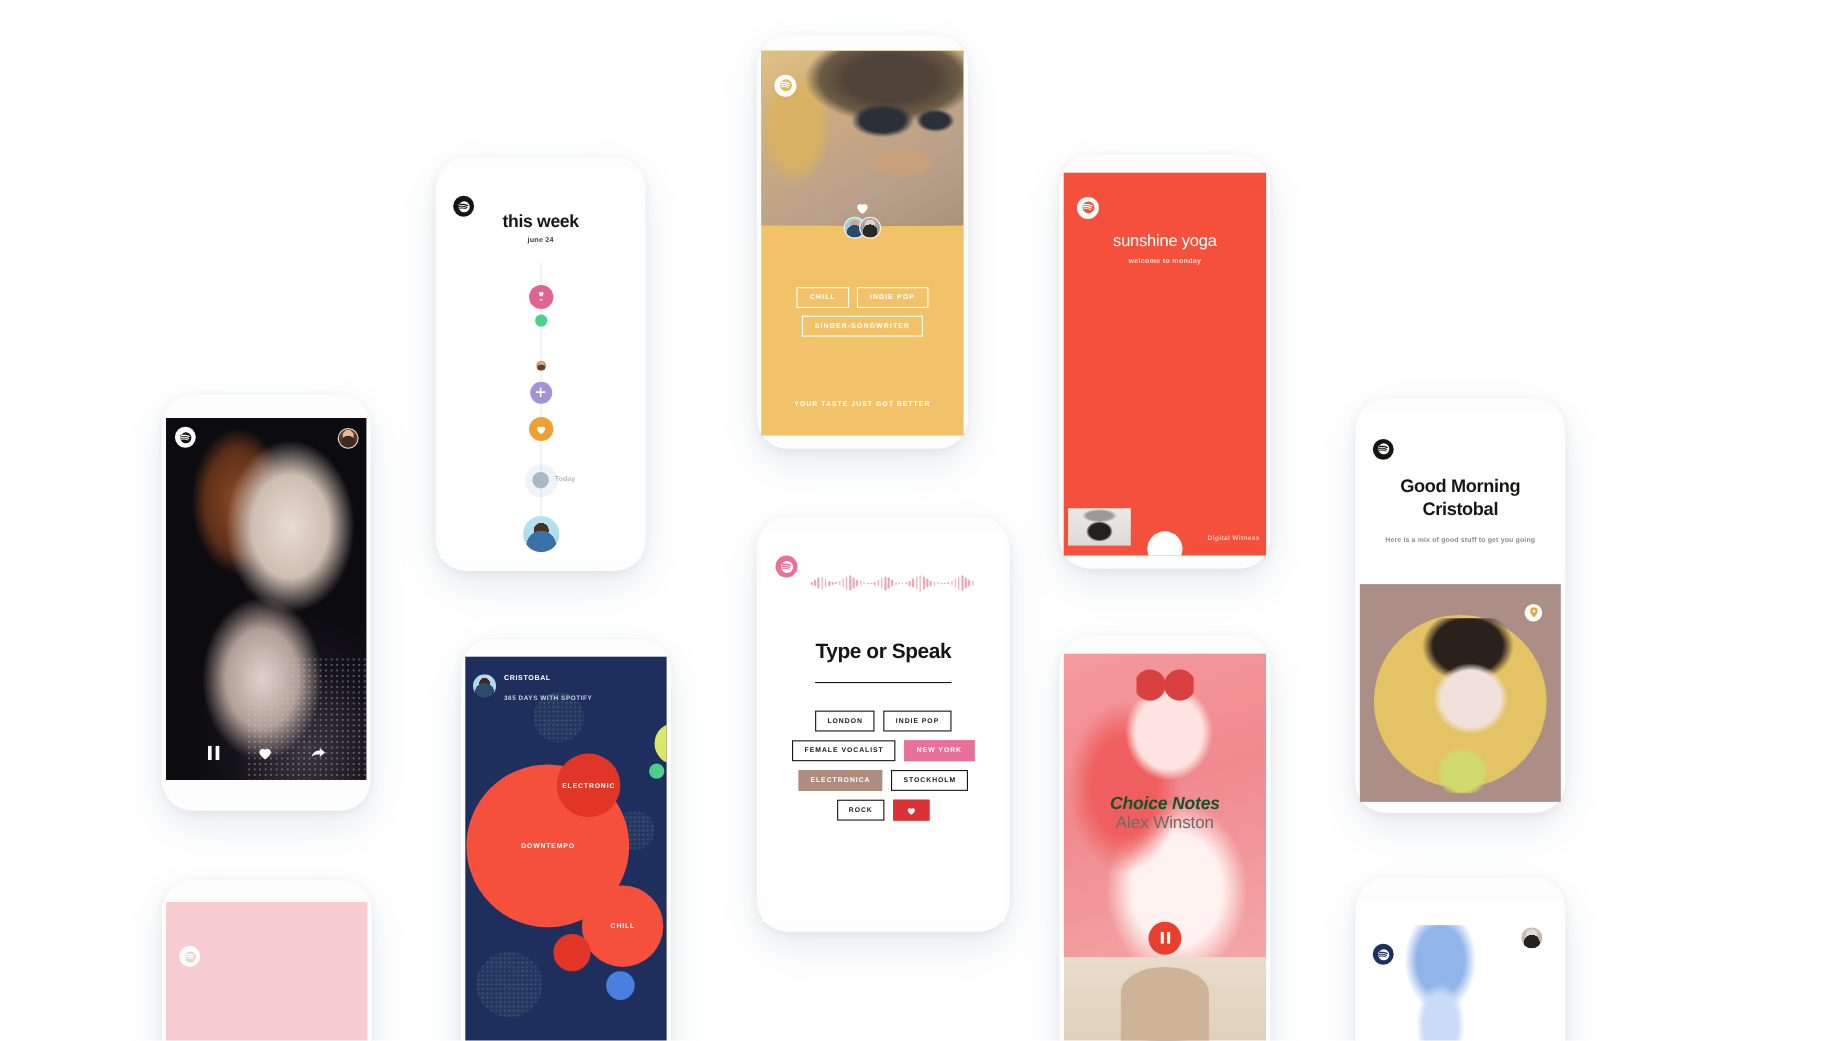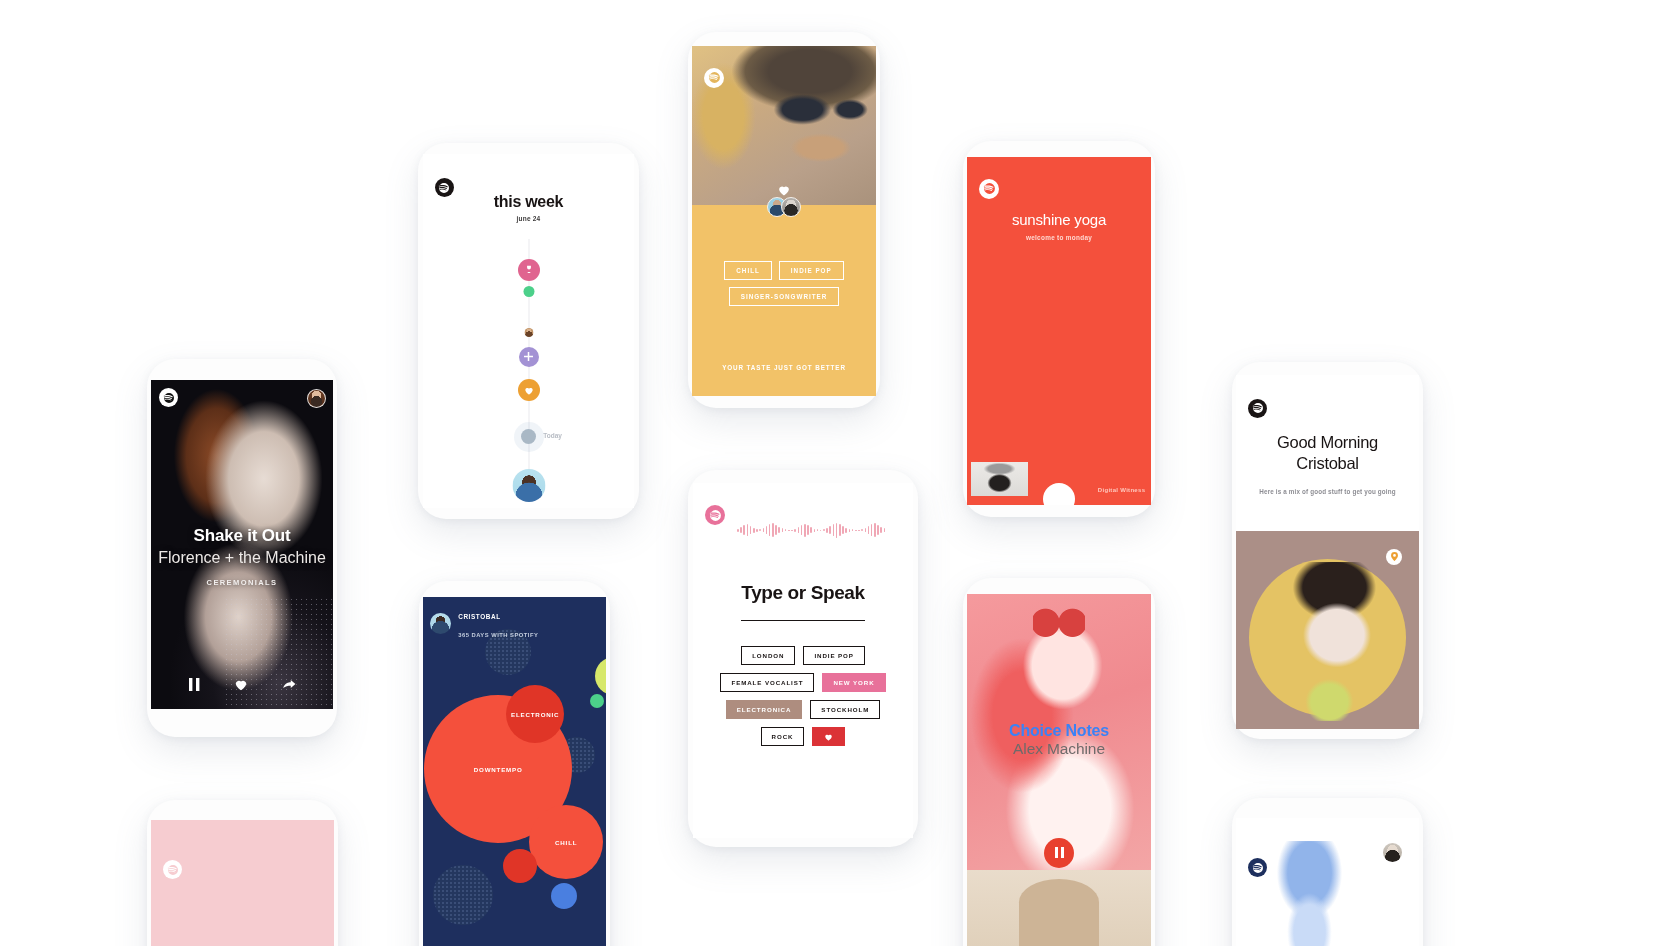--- a/index.html
+++ b/index.html
@@ -62,21 +62,21 @@
   .flo-av { position:absolute; right:7px; top:9px; width:19px; height:19px; border-radius:50%;
             border:1.5px solid rgba(255,255,255,.85);
             background:
               radial-gradient(circle at 50% 68%, #3b2a22 0 38%, transparent 39%),
               radial-gradient(circle at 50% 34%, #e3bb9c 0 34%, transparent 35%),
               linear-gradient(#6b3d24,#4e2b19); }
   #p-florence .spot { left:8px; top:8px; width:19px; height:19px; background:#fff; }
   #p-florence .spot svg path { fill:#111; }
 
   
-  #p-week { left:418px; top:143px; width:221px; height:376px; }
+  #p-week { left:396px; top:143px; width:191px; height:376px; }
   #p-week .screen { top:3%; height:94%; background:#fff; }
   .wk-title { position:absolute; left:0; right:0; top:11%; text-align:center;
               font-size:16px; font-weight:bold; color:#191414; letter-spacing:-.3px; }
   .wk-sub { position:absolute; left:0; right:0; top:17.3%; text-align:center;
             font-size:6.5px; font-weight:bold; color:#3c3a3a; letter-spacing:.2px; }
   .wk-line { position:absolute; left:50%; top:24%; width:1px; height:67%;
              background:#e9e9ed; transform:translateX(-.5px); }
   .wk-node { position:absolute; left:50%; transform:translateX(-50%);
              border-radius:50%; display:flex; align-items:center; justify-content:center; }
   .wk-node svg { display:block; }
@@ -160,21 +160,21 @@
                width:32px; height:32px; border-radius:50%; background:#fff; }
   .yg-cap { position:absolute; right:3%; bottom:3.2%; color:#ffc9bf; font-size:6px;
             font-weight:bold; letter-spacing:.3px; }
   #p-yoga .spot { left:12px; top:22px; width:20px; height:20px; background:#fff; }
   #p-yoga .spot svg path { fill:#f4503c; }
 
   
   #p-morning { left:1232px; top:362px; width:191px; height:377px; }
   #p-morning .screen { top:3.4%; height:94%; background:#fff; }
   .gm-title { position:absolute; left:0; right:0; top:16%; text-align:center;
-              font-size:16.5px; font-weight:normal; color:#191414; line-height:1.28;
+              font-size:16.5px; font-weight:bold; color:#191414; line-height:1.28;
               letter-spacing:-.3px; }
   .gm-sub { position:absolute; left:0; right:0; top:32%; text-align:center;
             font-size:6.3px; color:#8d8d93; font-weight:bold; letter-spacing:.15px; }
   .gm-hero { position:absolute; left:0; right:0; top:44%; bottom:0; background:#ab8f87;
              overflow:hidden; }
   .gm-disc { position:absolute; left:7%; top:14%; width:86%; aspect-ratio:1/1;
              border-radius:50%; background:#e4c364; }
   .gm-face { position:absolute; left:20%; top:16%; width:70%; height:80%;
              background:
                radial-gradient(ellipse 34% 26% at 50% 46%, #f0e2da 0 62%, transparent 78%),
@@ -228,21 +228,21 @@
              background:
                radial-gradient(ellipse 30% 22% at 52% 26%, #ffe4e1 0 55%, transparent 72%),
                radial-gradient(ellipse 40% 40% at 30% 44%, #ef5f5f 0 40%, transparent 70%),
                radial-gradient(ellipse 46% 38% at 56% 78%, #fff2f0 0 48%, transparent 76%),
                linear-gradient(160deg,#f59a9d 0%, #f08a8f 45%, #f3a6a6 100%); }
   .ch-ears { position:absolute; left:36%; top:2%; width:28%; height:14%;
              background:
                radial-gradient(circle at 24% 60%, #d8413f 0 30%, transparent 32%),
                radial-gradient(circle at 76% 60%, #d8413f 0 30%, transparent 32%); }
   .ch-t { position:absolute; left:0; right:0; top:33%; text-align:center; }
-  .ch-t .a { font-size:16px; font-weight:bold; color:#3b82f6; letter-spacing:-.2px; }
+  .ch-t .a { font-size:16px; font-weight:bold; color:#14532d; letter-spacing:-.2px;font-style:italic; }
   .ch-t .b { font-size:15.5px; font-weight:400; color:#6e6a6a; letter-spacing:-.1px; }
   .ch-pause { position:absolute; left:50%; top:66.5%; transform:translate(-50%,-50%);
               width:30px; height:30px; border-radius:50%; background:#e8402e;
               display:flex; align-items:center; justify-content:center; }
   .ch-bottom { position:absolute; left:0; right:0; top:71%; bottom:0;
                background:
                  radial-gradient(ellipse 26% 60% at 50% 100%, #8c6a4a 0 50%, transparent 70%),
                  linear-gradient(#e9dccb,#dccbb3); }
   .ch-arch { position:absolute; left:28%; top:8%; width:44%; height:80%;
              background:#cdb496; border-top-left-radius:50% 26%; border-top-right-radius:50% 26%; }
@@ -278,25 +278,20 @@
   <div class="phone" id="p-florence">
     <div class="screen">
       <div class="flo-photo"></div>
       <div class="flo-sparkle"></div>
       <div class="spot">
         <svg width="12" height="12" viewBox="0 0 24 24">
             <path d="M12 2a10 10 0 100 20 10 10 0 000-20zm4.6 14.4a.8.8 0 01-1.1.26c-3-1.8-6.8-2.2-11.2-1.2a.78.78 0 11-.35-1.52c4.8-1.1 9-.64 12.35 1.4.37.22.49.7.3 1.06zm1.23-2.73a.97.97 0 01-1.34.32c-3.44-2.1-8.68-2.72-12.75-1.49a.98.98 0 01-.57-1.87c4.65-1.41 10.42-.72 14.37 1.7.46.28.6.88.29 1.34zm.1-2.84C13.8 8.33 7 8.1 3.1 9.29a1.17 1.17 0 11-.68-2.24C6.9 5.69 14.4 5.95 18.9 8.6a1.17 1.17 0 01-1.2 2z"></path>
           </svg>
       </div>
       <div class="flo-av"></div>
-      <div class="flo-titles">
-        <div class="flo-song">Shake it Out</div>
-        <div class="flo-artist">Florence + the Machine</div>
-        <div class="flo-album">CEREMONIALS</div>
-      </div>
       <div class="flo-controls">
         <span>
           <svg width="11" height="13" viewBox="0 0 11 13">
               <rect x="0" y="0" width="3.4" height="13" fill="#fff"></rect>
               <rect x="7" y="0" width="3.4" height="13" fill="#fff"></rect>
             </svg>
         </span>
         <span>
           <svg width="14" height="13" viewBox="0 0 24 22">
               <path d="M12 21s-9-5.7-9-12A5.5 5.5 0 0112 6a5.5 5.5 0 019 3c0 6.3-9 12-9 12z" fill="#fff"></path>
@@ -530,21 +525,21 @@
     </div>
   </div>
 
   <div class="phone" id="p-choice">
     <div class="screen">
       <div class="ch-hero">
         <div class="ch-ears"></div>
       </div>
       <div class="ch-t">
         <div class="a">Choice Notes</div>
-        <div class="b">Alex Machine</div>
+        <div class="b">Alex Winston</div>
       </div>
       <div class="ch-pause">
         <svg width="9" height="11" viewBox="0 0 9 11">
             <rect x="0" y="0" width="3" height="11" fill="#fff"></rect>
             <rect x="6" y="0" width="3" height="11" fill="#fff"></rect>
           </svg>
       </div>
       <div class="ch-bottom">
         <div class="ch-arch"></div>
       </div>

